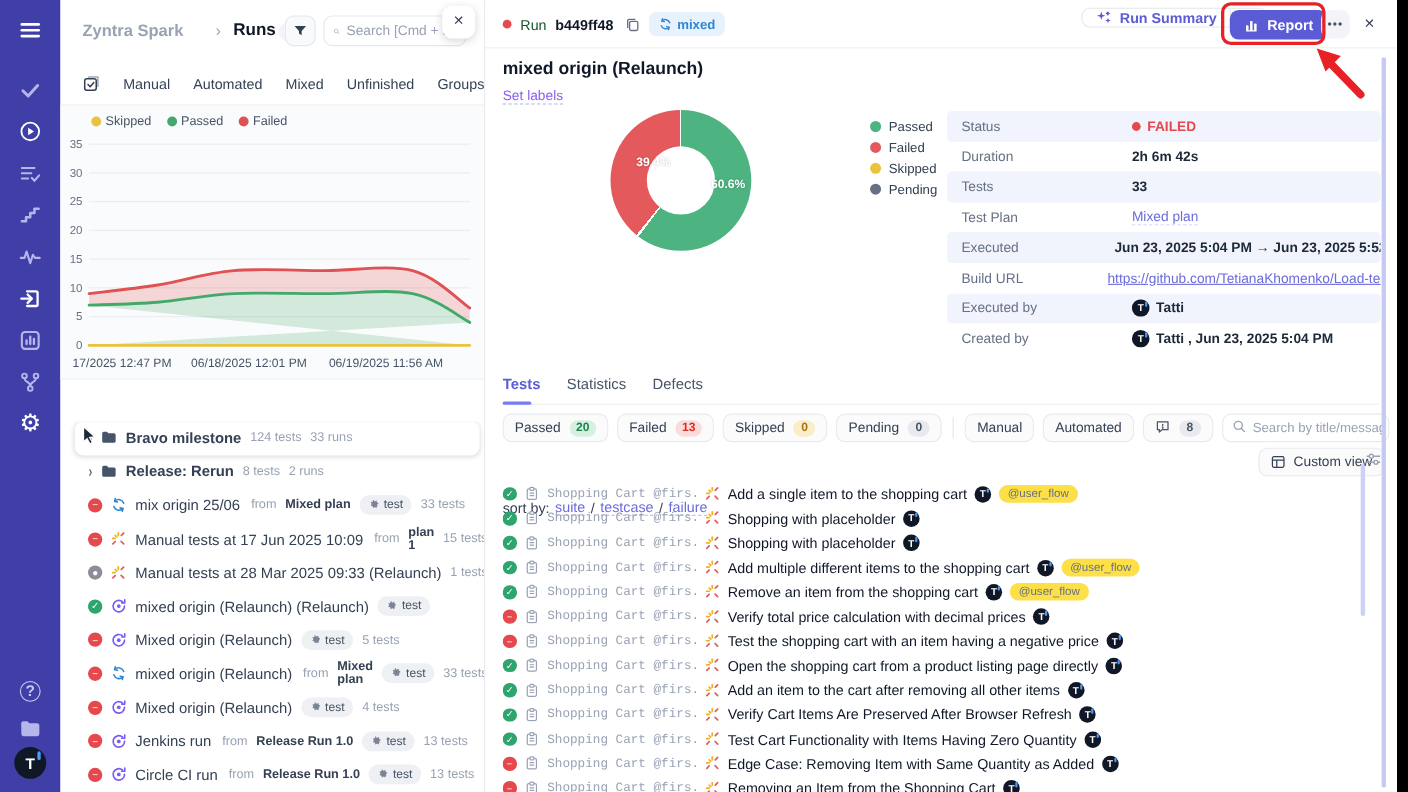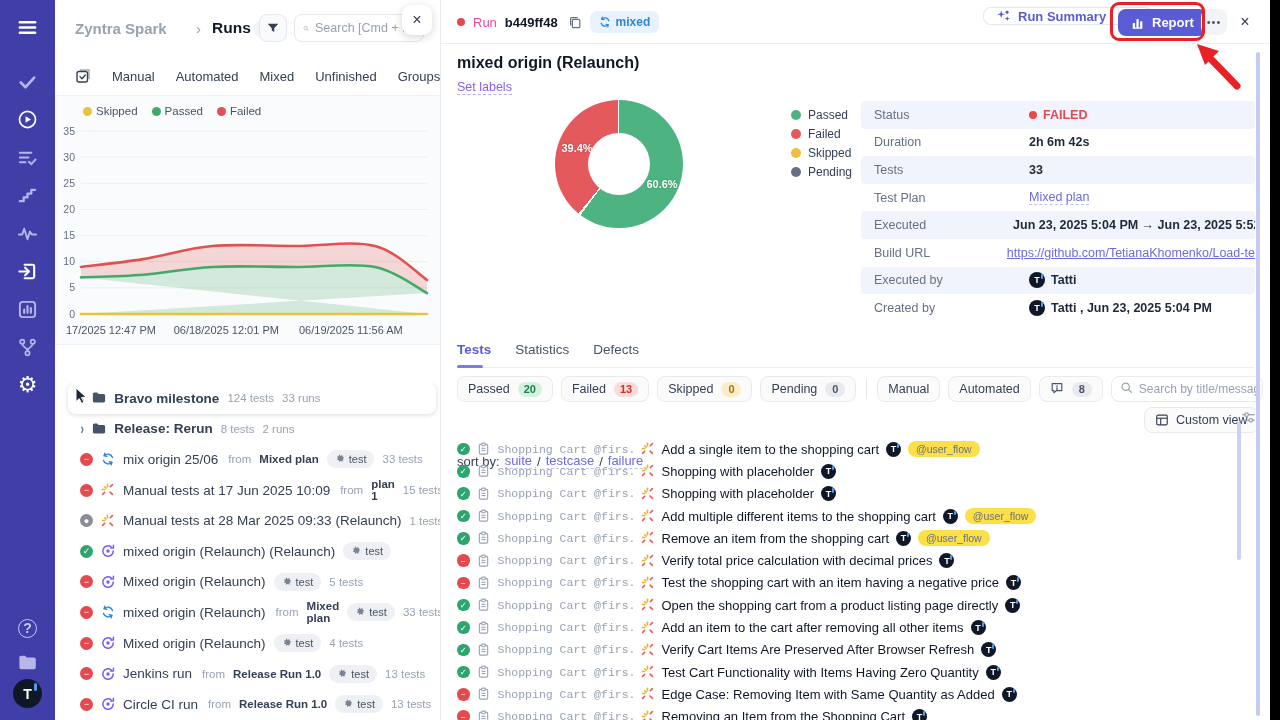--- a/index.html
+++ b/index.html
@@ -52,21 +52,21 @@
   .st { width:13px; height:13px; border-radius:50%; display:inline-flex; align-items:center; justify-content:center; color:#fff; font-size:9px; flex:0 0 auto; }
   .st.passed { background:#2ea56f; } .st.failed { background:#e5484d; } .st.aborted { background:#8b8d98; }
   .ticon { width:14px; height:14px; flex:0 0 auto; display:inline-flex; }
   .cursor-ptr { position:absolute; left:6px; top:4px; z-index:6; }
 
   
   .rp { position:absolute; left:440px; top:0; bottom:0; width:830px; background:#fff; border-left:1px solid #e8eaee; }
   .rp-header { position:absolute; left:0; top:0; width:100%; height:44px; border-bottom:1px solid #eceef2; }
   .rh-left { position:absolute; left:16px; top:0; height:44px; display:flex; align-items:center; gap:8px; }
   .run-dot { width:8px; height:8px; border-radius:50%; background:#e5484d; }
-  .run-lbl { color:#ec4899; font-size:13px; }
+  .run-lbl { color:#14532d; font-size:13px; }
   .run-id { color:#101828; font-weight:700; font-size:13px; }
   .copy-btn { display:flex; cursor:pointer; margin-left:2px; }
   .type-badge { display:inline-flex; align-items:center; gap:5px; background:#e7f2fd; color:#2f86d4; font-weight:600; font-size:12px; border-radius:7px; padding:4px 9px; cursor:pointer; }
   .rs-group { position:absolute; left:542px; top:7px; height:18px; border:1px solid #e4e7ec; border-radius:8px; display:flex; align-items:stretch; background:#fff; overflow:hidden; }
   .rs-main { display:flex; align-items:center; gap:7px; padding:0 12px; color:#5b5bd6; font-weight:600; font-size:13px; cursor:pointer; }
   .rs-more { display:flex; align-items:center; padding:0 9px; border-left:1px solid #e4e7ec; color:#475467; font-size:11px; letter-spacing:1px; cursor:pointer; }
   .report-btn { position:absolute; left:677px; top:9px; height:27px; background:#5b5bd6; color:#fff; font-weight:600; font-size:13px; border-radius:8px; display:flex; align-items:center; gap:7px; padding:0 13px; cursor:pointer; }
   .more-btn { position:absolute; left:760px; top:9px; width:26px; height:26px; background:#f2f4f7; border-radius:8px; display:flex; align-items:center; justify-content:center; color:#475467; font-size:11px; letter-spacing:1px; cursor:pointer; }
   .rp-close { position:absolute; left:793px; top:11px; width:22px; height:22px; display:flex; align-items:center; justify-content:center; font-size:16px; color:#344054; cursor:pointer; }
   .anno-rect { position:absolute; left:669px; top:2px; width:95px; height:39px; border:3px solid #e82127; border-radius:9px; pointer-events:none; z-index:9; }
@@ -546,22 +546,22 @@
       </svg>
     </header>
 
     <div class="rp-body">
       <h1 class="rp-title">mixed origin (Relaunch)</h1>
       <span class="set-labels">Set labels</span>
 
       <div class="overview">
         <div class="donut" id="donut" style="background: conic-gradient(rgb(77, 179, 128) 0%, rgb(77, 179, 128) 60.3%, rgb(255, 255, 255) 60.3%, rgb(255, 255, 255) 60.9%, rgb(227, 89, 92) 60.9%, rgb(227, 89, 92) 99.7%, rgb(255, 255, 255) 99.7%, rgb(255, 255, 255) 100%);">
           <div class="donut-hole"></div>
-        <span class="donut-lab" style="left: 107px; top: 84px;">60.6%</span>
-              <span class="donut-lab" style="left: 22px; top: 48px;">39.4%</span>
+        <span class="donut-lab" style="left: 107px; top: 68px;">60.6%</span>
+              <span class="donut-lab" style="left: 39px; top: 48px;">39.4%</span>
             </div>
         <div class="p-legend" id="pie-legend">
               <div class="row"><span class="dot" style="background: rgb(77, 179, 128);"></span>Passed</div>
               <div class="row"><span class="dot" style="background: rgb(227, 89, 92);"></span>Failed</div>
               <div class="row"><span class="dot" style="background: rgb(234, 194, 62);"></span>Skipped</div>
               <div class="row"><span class="dot" style="background: rgb(102, 112, 133);"></span>Pending</div>
             </div>
         <div class="info-table" id="info-table">
               <div class="info-row">
                 <span class="info-label">Status</span>

